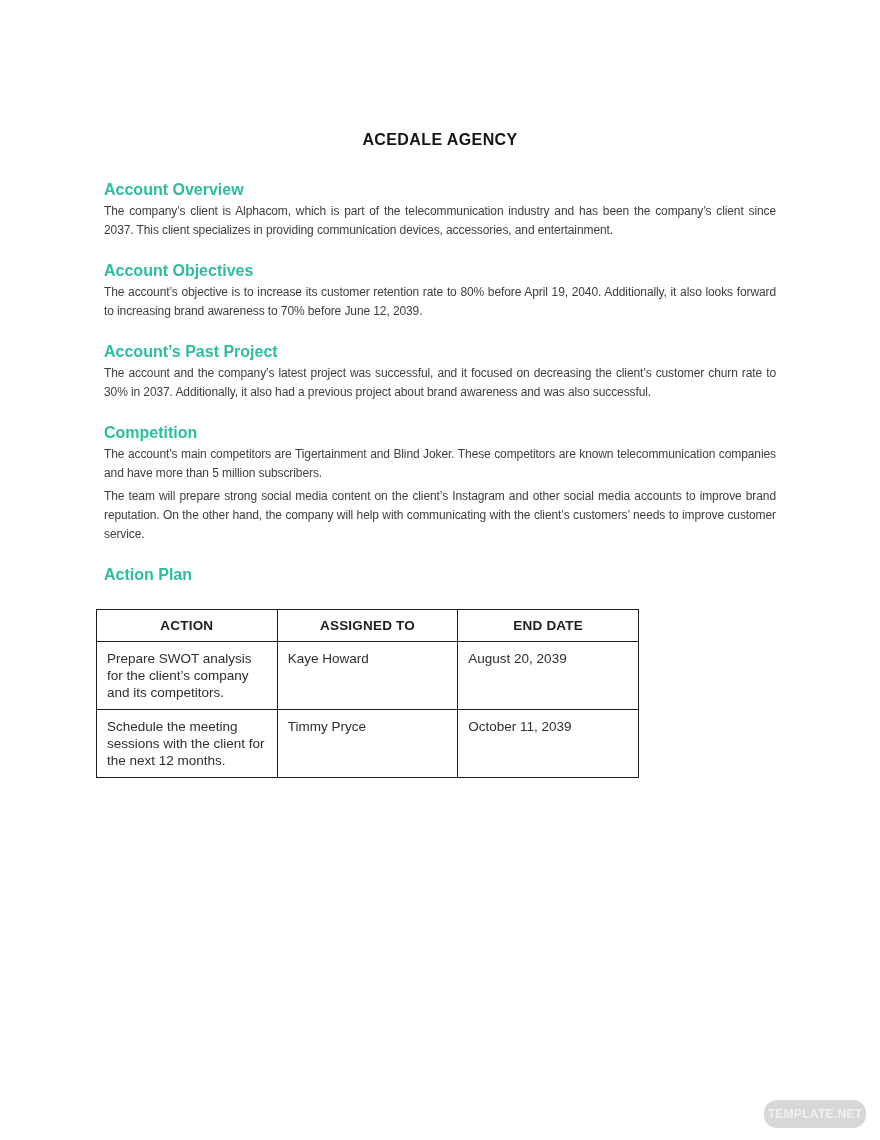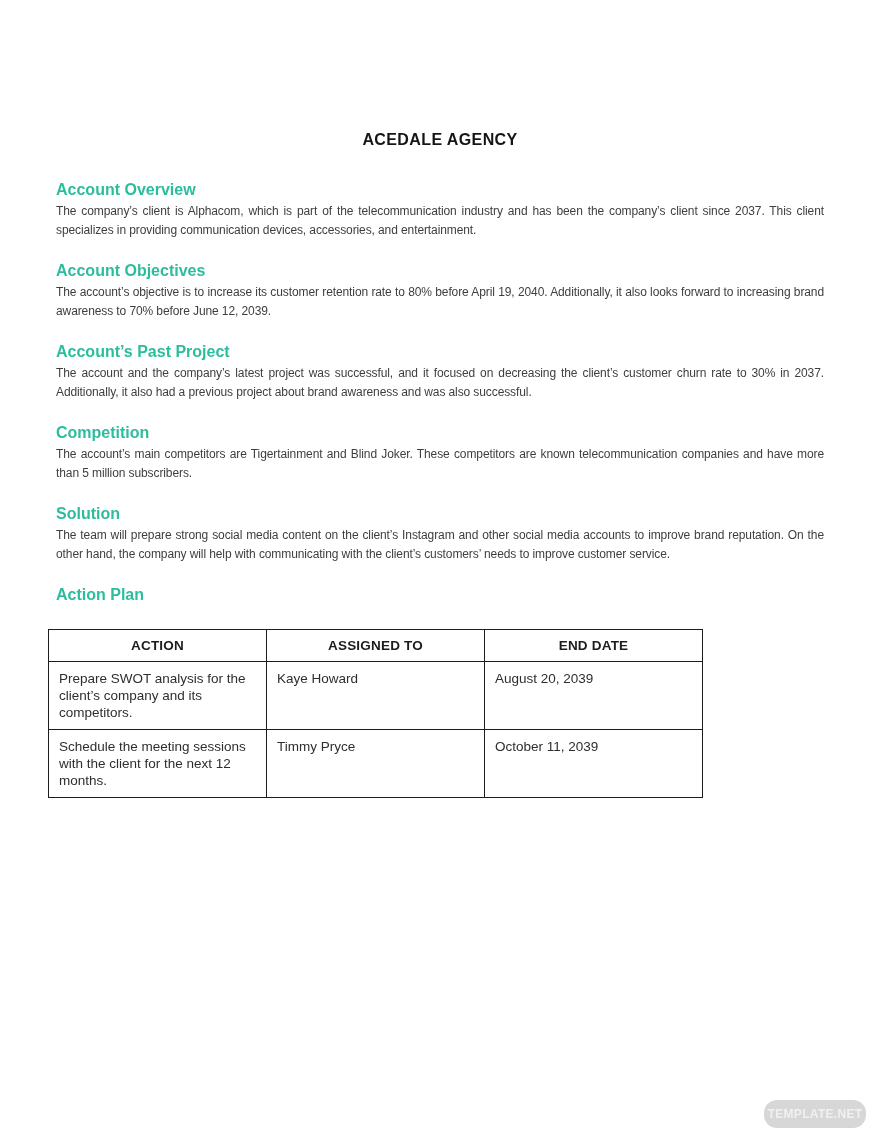--- a/index.html
+++ b/index.html
@@ -8,21 +8,21 @@
     position: relative;
     width: 880px;
     height: 1140px;
     margin: 0 auto;
     background: #ffffff;
     overflow: hidden;
     font-family: "Liberation Sans", "DejaVu Sans", sans-serif;
     color: #3e3e3e;
   }
   .content {
-    padding: 0 56px;
+    padding: 0 104px;
   }
   .company-name {
     margin-top: 131px;
     text-align: center;
     font-size: 16px;
     line-height: 18px;
     font-weight: bold;
     letter-spacing: 0.4px;
     color: #151515;
   }
@@ -46,21 +46,21 @@
   }
   .section-body {
     margin-top: 4px;
     font-size: 12px;
     line-height: 19px;
     letter-spacing: -0.1px;
     text-align: justify;
     color: #3e3e3e;
   }
   .action-table {
-    width: 655px;
+    width: 543px;
     margin-top: 26px;
     margin-left: -8px;
     border-collapse: collapse;
     table-layout: fixed;
   }
   .action-table th, .action-table td {
     border: 1px solid #1c1c1c;
     width: 33.333%;
     font-size: 13.5px;
     line-height: 17px;
@@ -123,21 +123,20 @@
       <div class="section-heading">Account’s Past Project</div>
       <div class="section-body">The account and the company’s latest project was successful, and it focused on decreasing the client’s customer churn rate to 30% in 2037. Additionally, it also had a previous project about brand awareness and was also successful.</div>
     </div>
 
     <div class="section">
       <div class="section-heading">Competition</div>
       <div class="section-body">The account’s main competitors are Tigertainment and Blind Joker. These competitors are known telecommunication companies and have more than 5 million subscribers.</div>
     </div>
 
     <div class="section">
-      <div class="section-heading">Solution</div>
       <div class="section-body">The team will prepare strong social media content on the client’s Instagram and other social media accounts to improve brand reputation. On the other hand, the company will help with communicating with the client’s customers’ needs to improve customer service.</div>
     </div>
 
     <div class="section">
       <div class="section-heading">Action Plan</div>
     </div>
 
     <table class="action-table">
       <thead>
         <tr>

